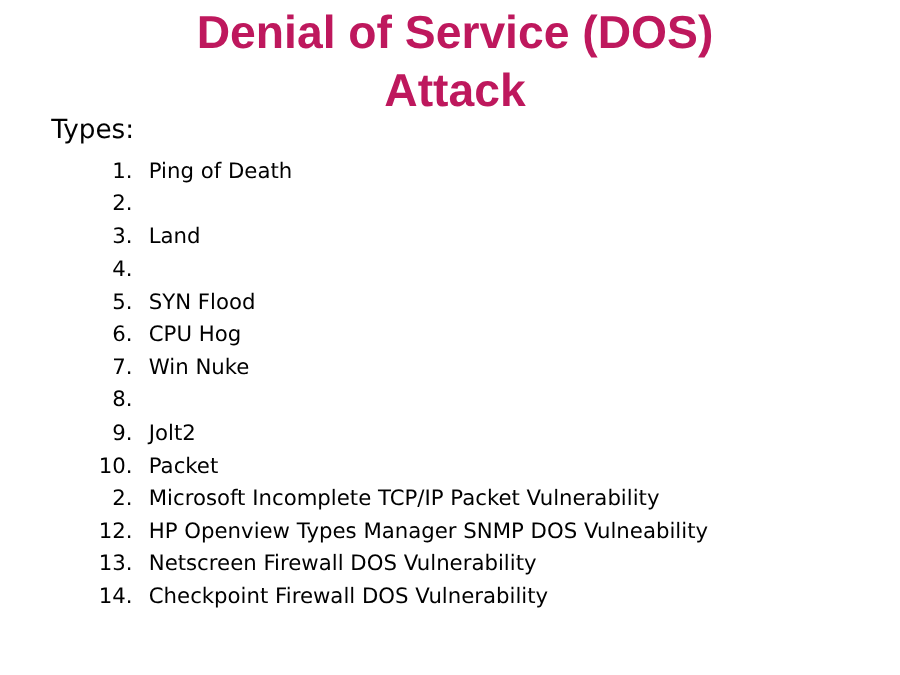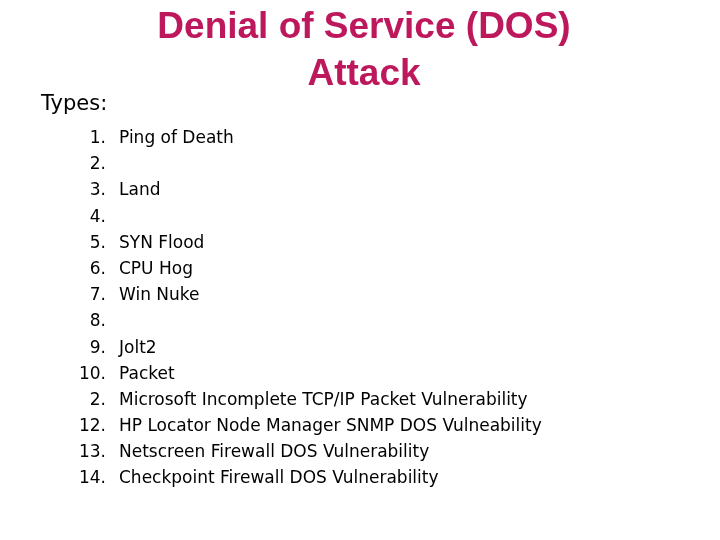--- a/index.html
+++ b/index.html
@@ -144,21 +144,21 @@
       <span class="list-text">Packet</span>
     </div>
 
     <div class="list-row">
       <span class="list-num">2.</span>
       <span class="list-text">Microsoft Incomplete TCP/IP Packet Vulnerability</span>
     </div>
 
     <div class="list-row">
       <span class="list-num">12.</span>
-      <span class="list-text">HP Locator Node Manager SNMP DOS Vulneability</span>
+      <span class="list-text">HP Openview Types Manager SNMP DOS Vulneability</span>
     </div>
 
     <div class="list-row">
       <span class="list-num">13.</span>
       <span class="list-text">Netscreen Firewall DOS Vulnerability</span>
     </div>
 
     <div class="list-row">
       <span class="list-num">14.</span>
       <span class="list-text">Checkpoint Firewall DOS Vulnerability</span>

